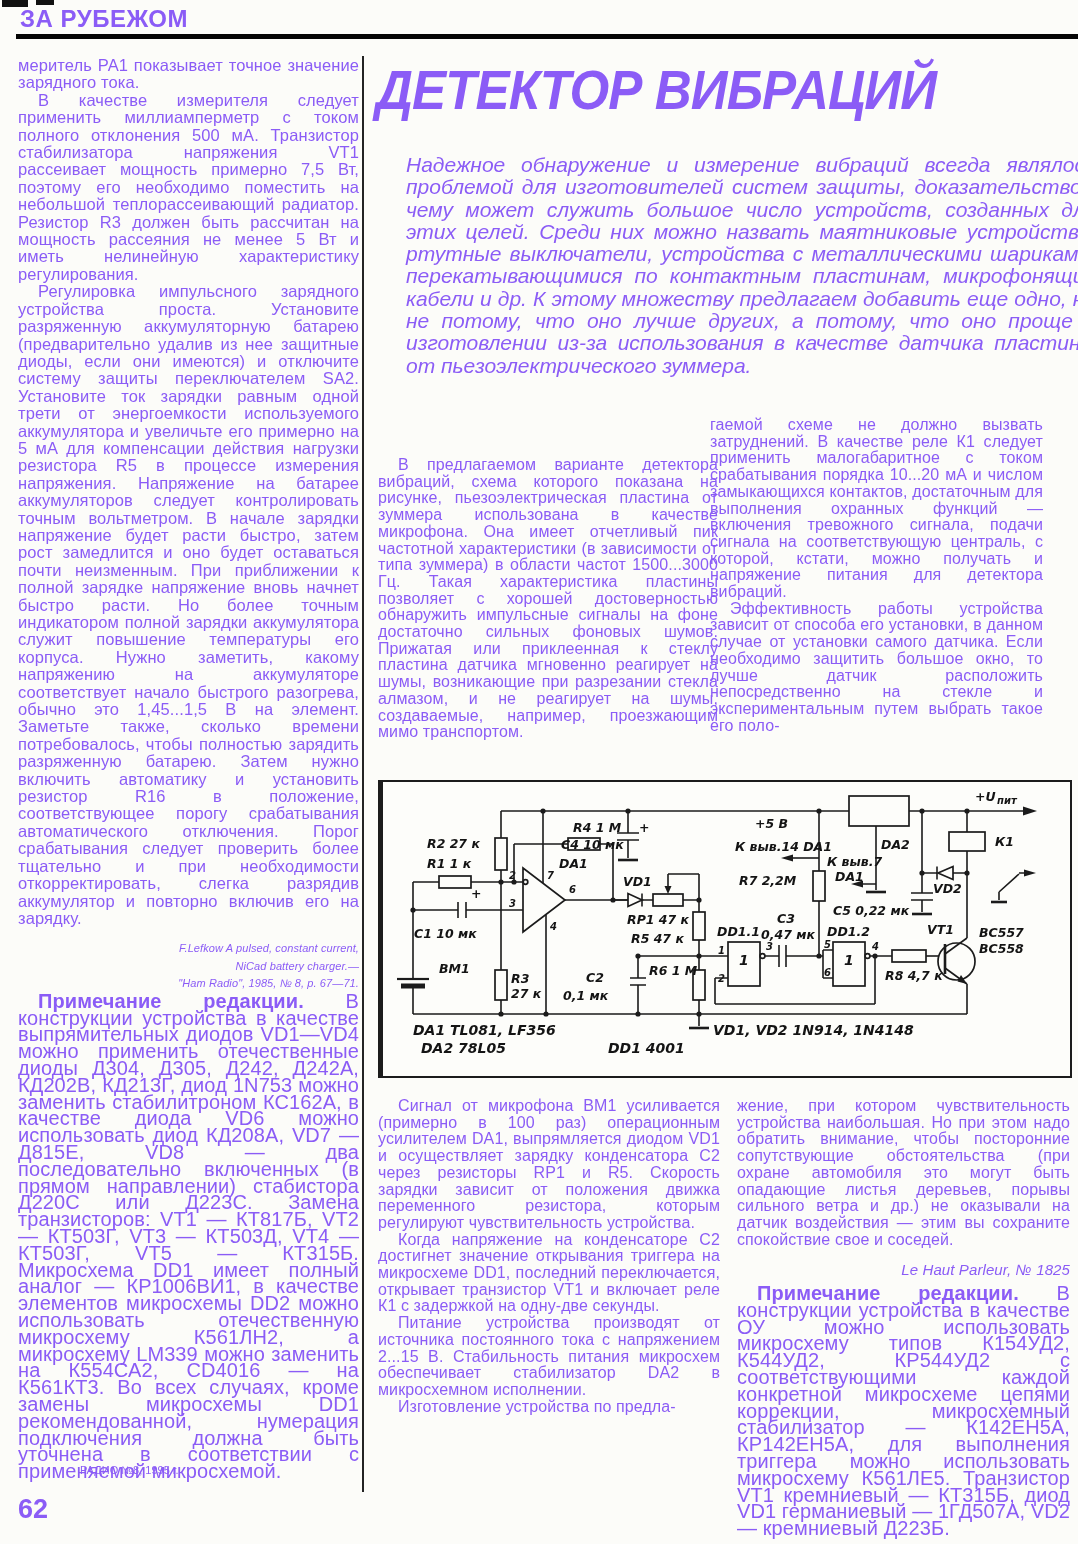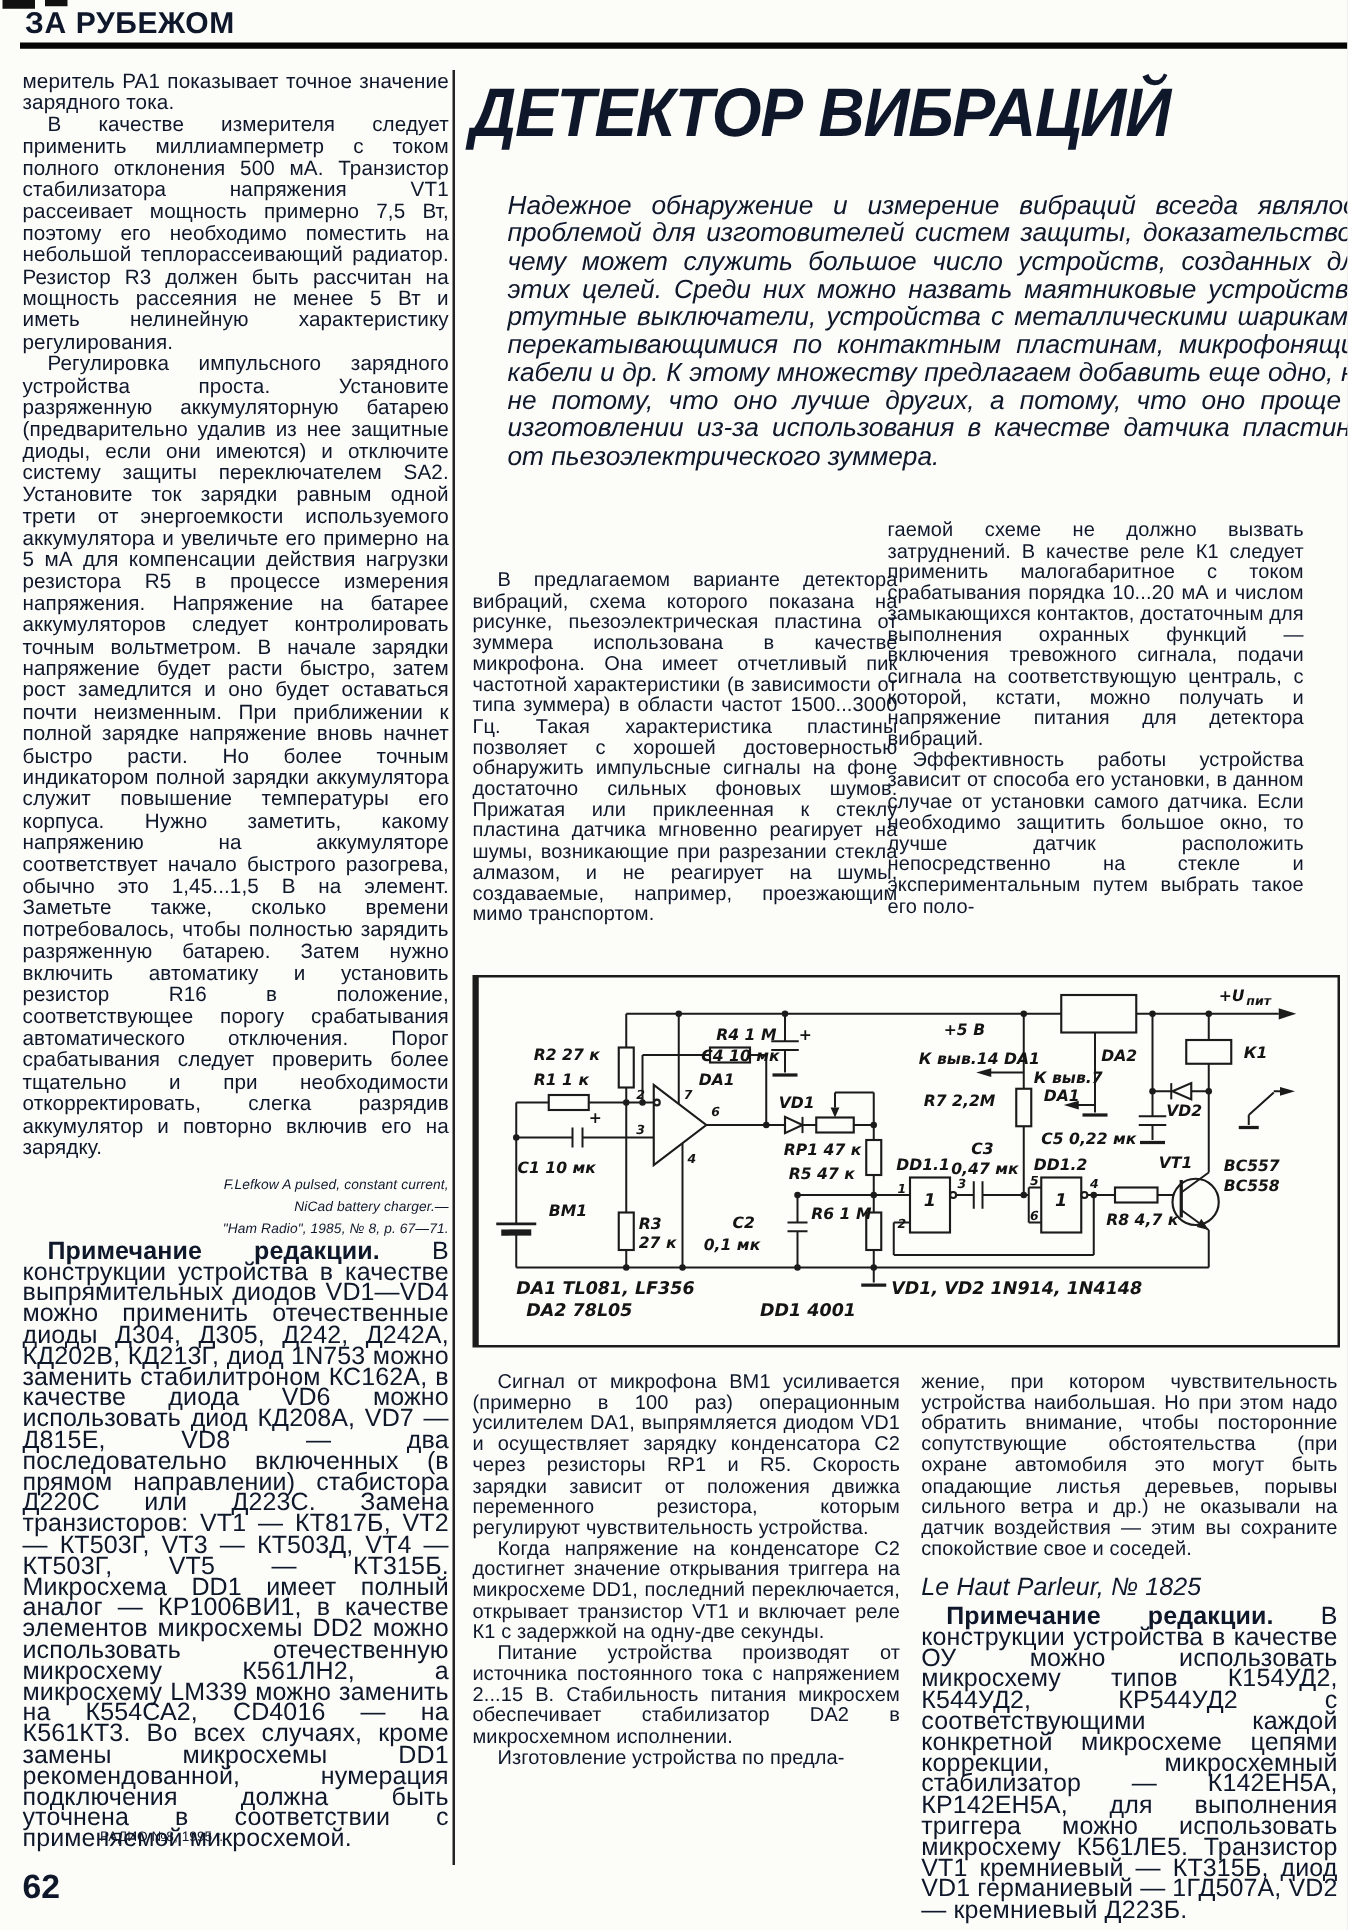--- a/index.html
+++ b/index.html
@@ -1,38 +1,38 @@
 <!DOCTYPE html>
 <html><head>
 <meta charset="utf-8">
 <style>
   html,body{margin:0;padding:0;background:#e8e8e4;}
   .page{position:relative;width:1078px;height:1544px;background:#fcfcf9;overflow:hidden;
-        font-family:"Liberation Sans",sans-serif;color:#0f172a;}
+        font-family:"Liberation Sans",sans-serif;color:#8b5cf6;}
   .mark{position:absolute;background:#111;}
   .section-title{position:absolute;left:20px;top:5px;font-size:24px;font-weight:800;letter-spacing:.5px;}
   .rule{position:absolute;left:16px;top:34px;width:1062px;height:5px;background:#050505;}
   .vdivider{position:absolute;left:362px;top:56px;width:2px;height:1436px;background:#232323;}
   .col{position:absolute;font-size:16px;line-height:16.7px;letter-spacing:.1px;}
   .col p{margin:0;text-align:justify;text-indent:20px;}
   .col p.noind{text-indent:0;}
   .leftcol{left:18px;top:57px;width:341px;font-size:16.5px;line-height:17.4px;}
   .attrib{margin-top:13px;text-align:right;font-style:italic;font-size:11px;line-height:17.5px;}
   .attrib div{white-space:nowrap;}
   .note{margin-top:17px;font-size:20px;line-height:16.8px;text-align:justify;text-indent:20px;}
   .note b{font-weight:700;}
   .main-title{position:absolute;left:376px;top:58px;width:700px;font-size:55px;font-weight:700;
               font-style:italic;letter-spacing:-1px;transform:scaleX(.93);transform-origin:left top;white-space:nowrap;}
   .lead{position:absolute;left:378px;top:154px;width:690px;font-style:italic;font-size:21px;
         line-height:22.3px;text-align:justify;font-weight:500;margin-left:28px;}
   .colA{left:378px;top:417px;width:340px;margin-top:40px;}
   .colB{left:710px;top:417px;width:333px;}
   .colA2{left:378px;top:1098px;width:342px;}
   .colB2{left:737px;top:1098px;width:333px;}
-  .attrib2{margin-top:14px;margin-bottom:6px;font-style:italic;font-size:20px;white-space:nowrap;}
+  .attrib2{margin-top:14px;margin-bottom:6px;text-align:right;font-style:italic;font-size:15px;white-space:nowrap;}
   .figure{position:absolute;left:378px;top:780px;width:694px;height:298px;box-sizing:border-box;
           border:2.5px solid #1c1c1c;border-left-width:5px;background:#fdfdfa;}
   .figure svg{display:block;}
   .footer-num{position:absolute;left:18px;top:1494px;font-size:27px;font-weight:800;}
   .footer-issue{position:absolute;left:80px;top:1464px;font-size:11px;}
   
   .w{stroke:#1b1b1b;stroke-width:1.6;fill:none;}
   .w2{stroke:#1b1b1b;stroke-width:2.6;fill:none;}
   .box{stroke:#1b1b1b;stroke-width:1.7;fill:#fdfdfa;}
   .dot{fill:#1b1b1b;}

